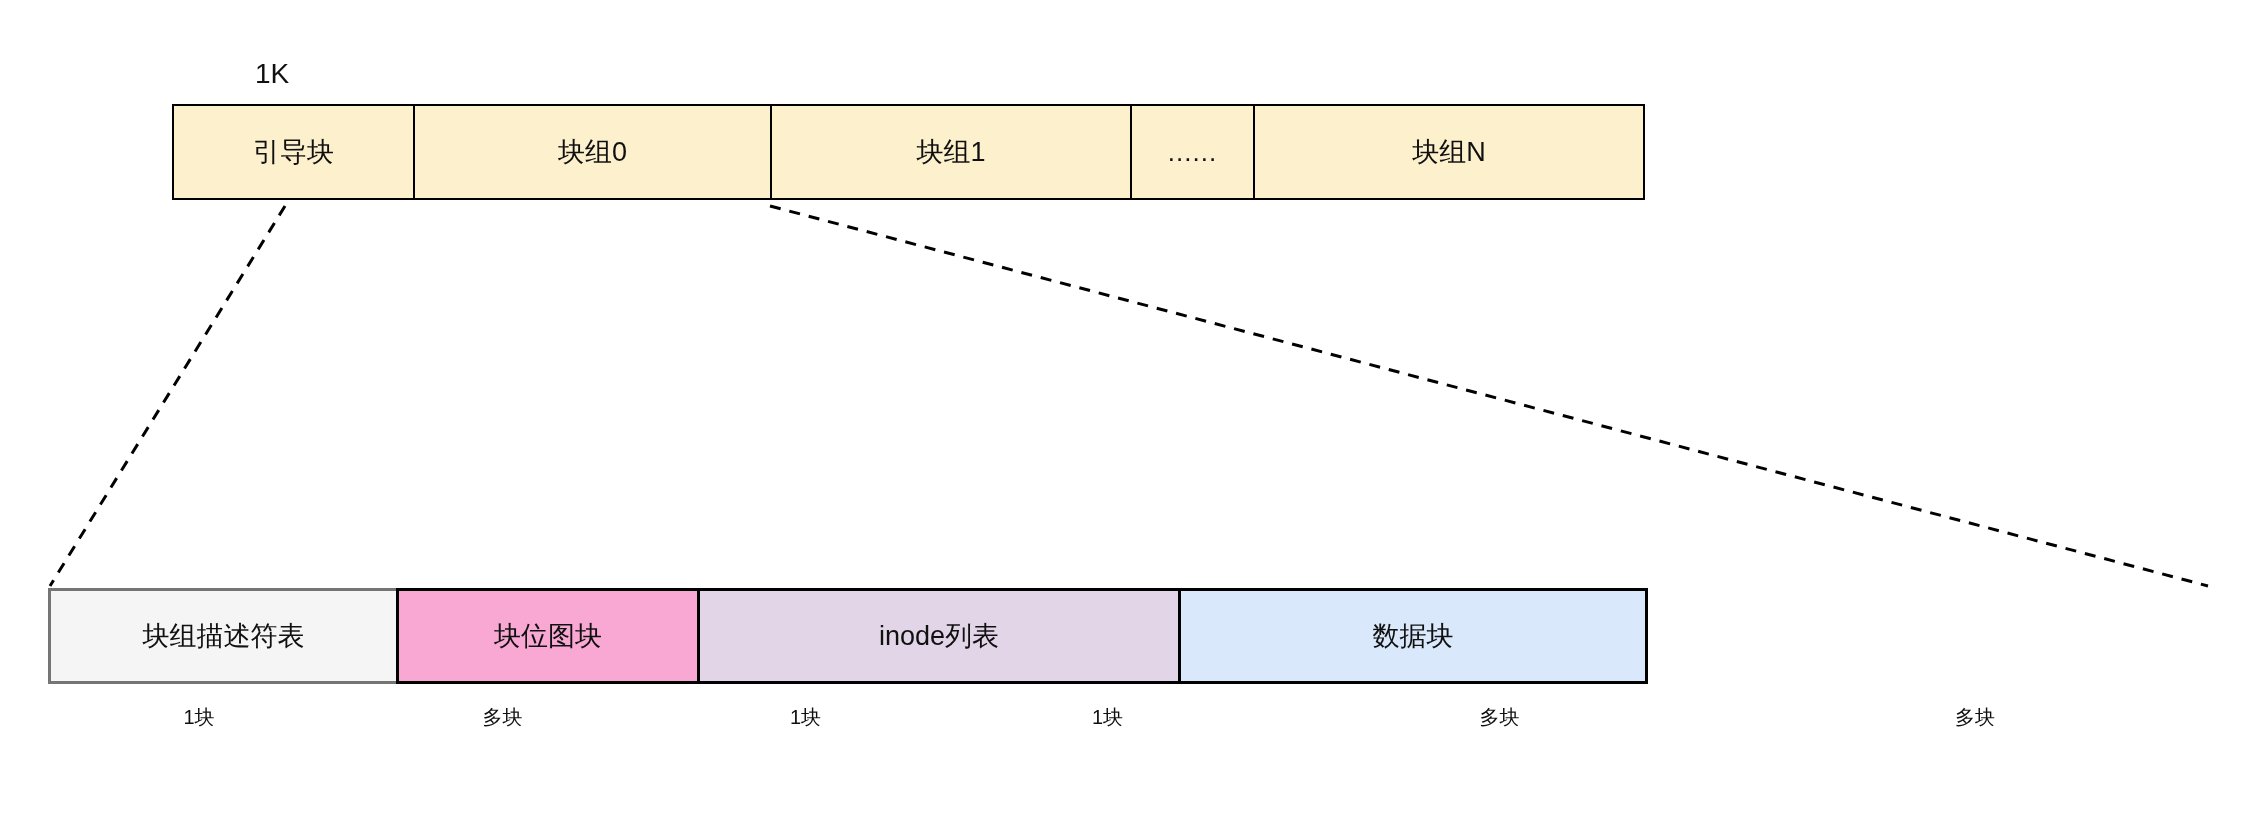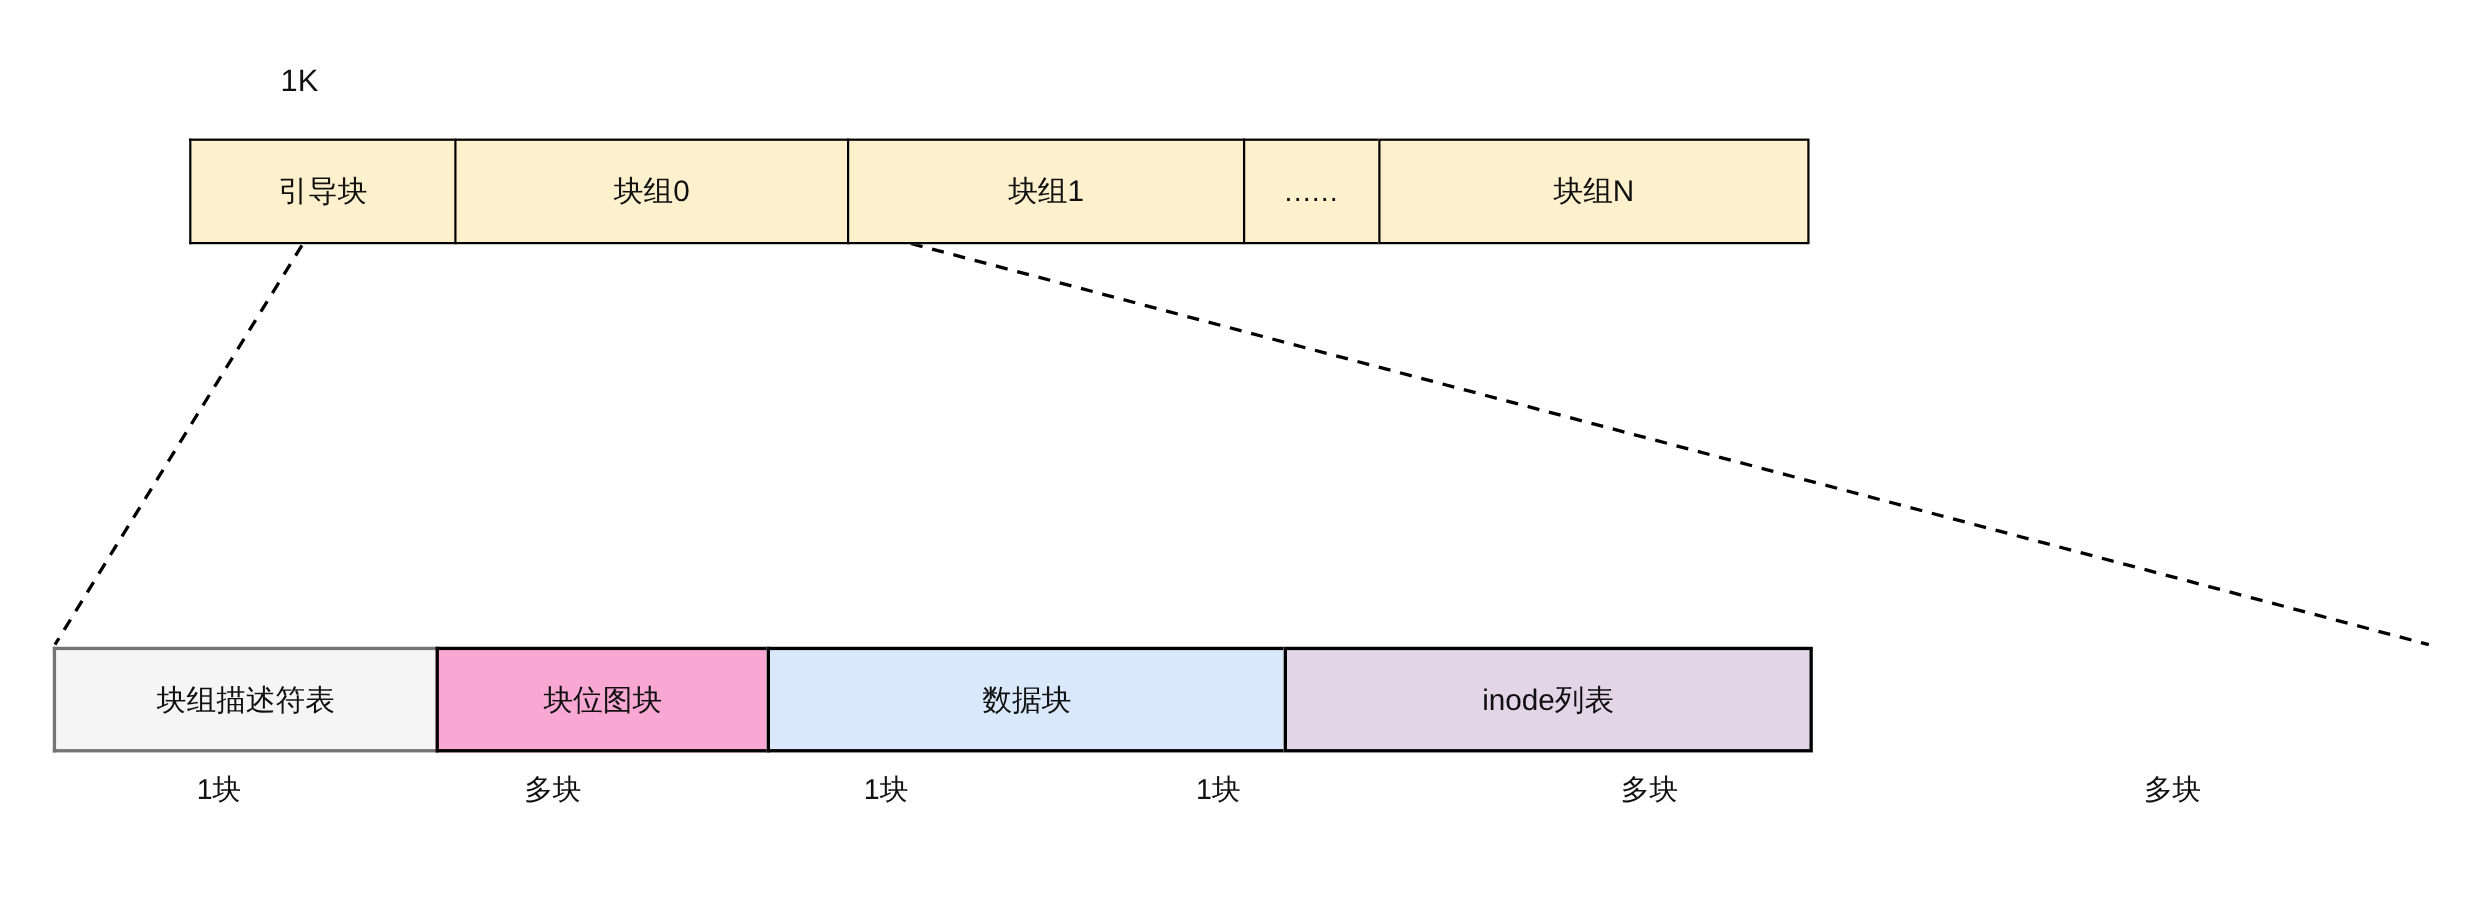--- a/index.html
+++ b/index.html
@@ -30,21 +30,21 @@
     top: 0;
     width: 2263px;
     height: 823px;
     pointer-events: none;
   }
 
   
   #disk-bar {
     position: absolute;
     left: 172px;
-    top: 126px;
+    top: 104px;
     height: 116px;
     display: flex;
     box-sizing: border-box;
   }
   .disk-cell {
     box-sizing: border-box;
     border: 2px solid #000000;
     border-right-width: 0;
     background: #fdf0cd;
     display: flex;
@@ -109,21 +109,21 @@
     position: absolute;
     left: 48px;
     top: 697px;
     height: 40px;
     display: flex;
   }
   .group-caption {
     display: flex;
     align-items: center;
     justify-content: center;
-    font-size: 26px;
+    font-size: 20px;
     color: #101010;
     white-space: nowrap;
   }
 </style>
 </head>
 <body>
 
 <div id="canvas">
 
   <svg id="connectors" viewBox="0 0 2263 823" width="2263" height="823" xmlns="http://www.w3.org/2000/svg">
@@ -151,25 +151,25 @@
     </div>
   </div>
 
   <div id="group-bar">
     <div class="group-cell" style="width:348px;background:#f5f5f5;border-color:#757575">
       <span class="cell-label">块组描述符表</span>
     </div>
     <div class="group-cell" style="width:301px;background:#f9a8d4;border-color:#000000">
       <span class="cell-label">块位图块</span>
     </div>
+    <div class="group-cell" style="width:481px;background:#e1d5e7;border-color:#000000">
+      <span class="cell-label">inode列表</span>
+    </div>
     <div class="group-cell" style="width:470px;background:#dae8fc;border-color:#000000">
       <span class="cell-label">数据块</span>
-    </div>
-    <div class="group-cell" style="width:481px;background:#e1d5e7;border-color:#000000">
-      <span class="cell-label">inode列表</span>
     </div>
   </div>
 
   <div id="group-captions">
     <div class="group-caption" style="width:302px">1块</div>
     <div class="group-caption" style="width:305px">多块</div>
     <div class="group-caption" style="width:301px">1块</div>
     <div class="group-caption" style="width:303px">1块</div>
     <div class="group-caption" style="width:481px">多块</div>
     <div class="group-caption" style="width:470px">多块</div>

